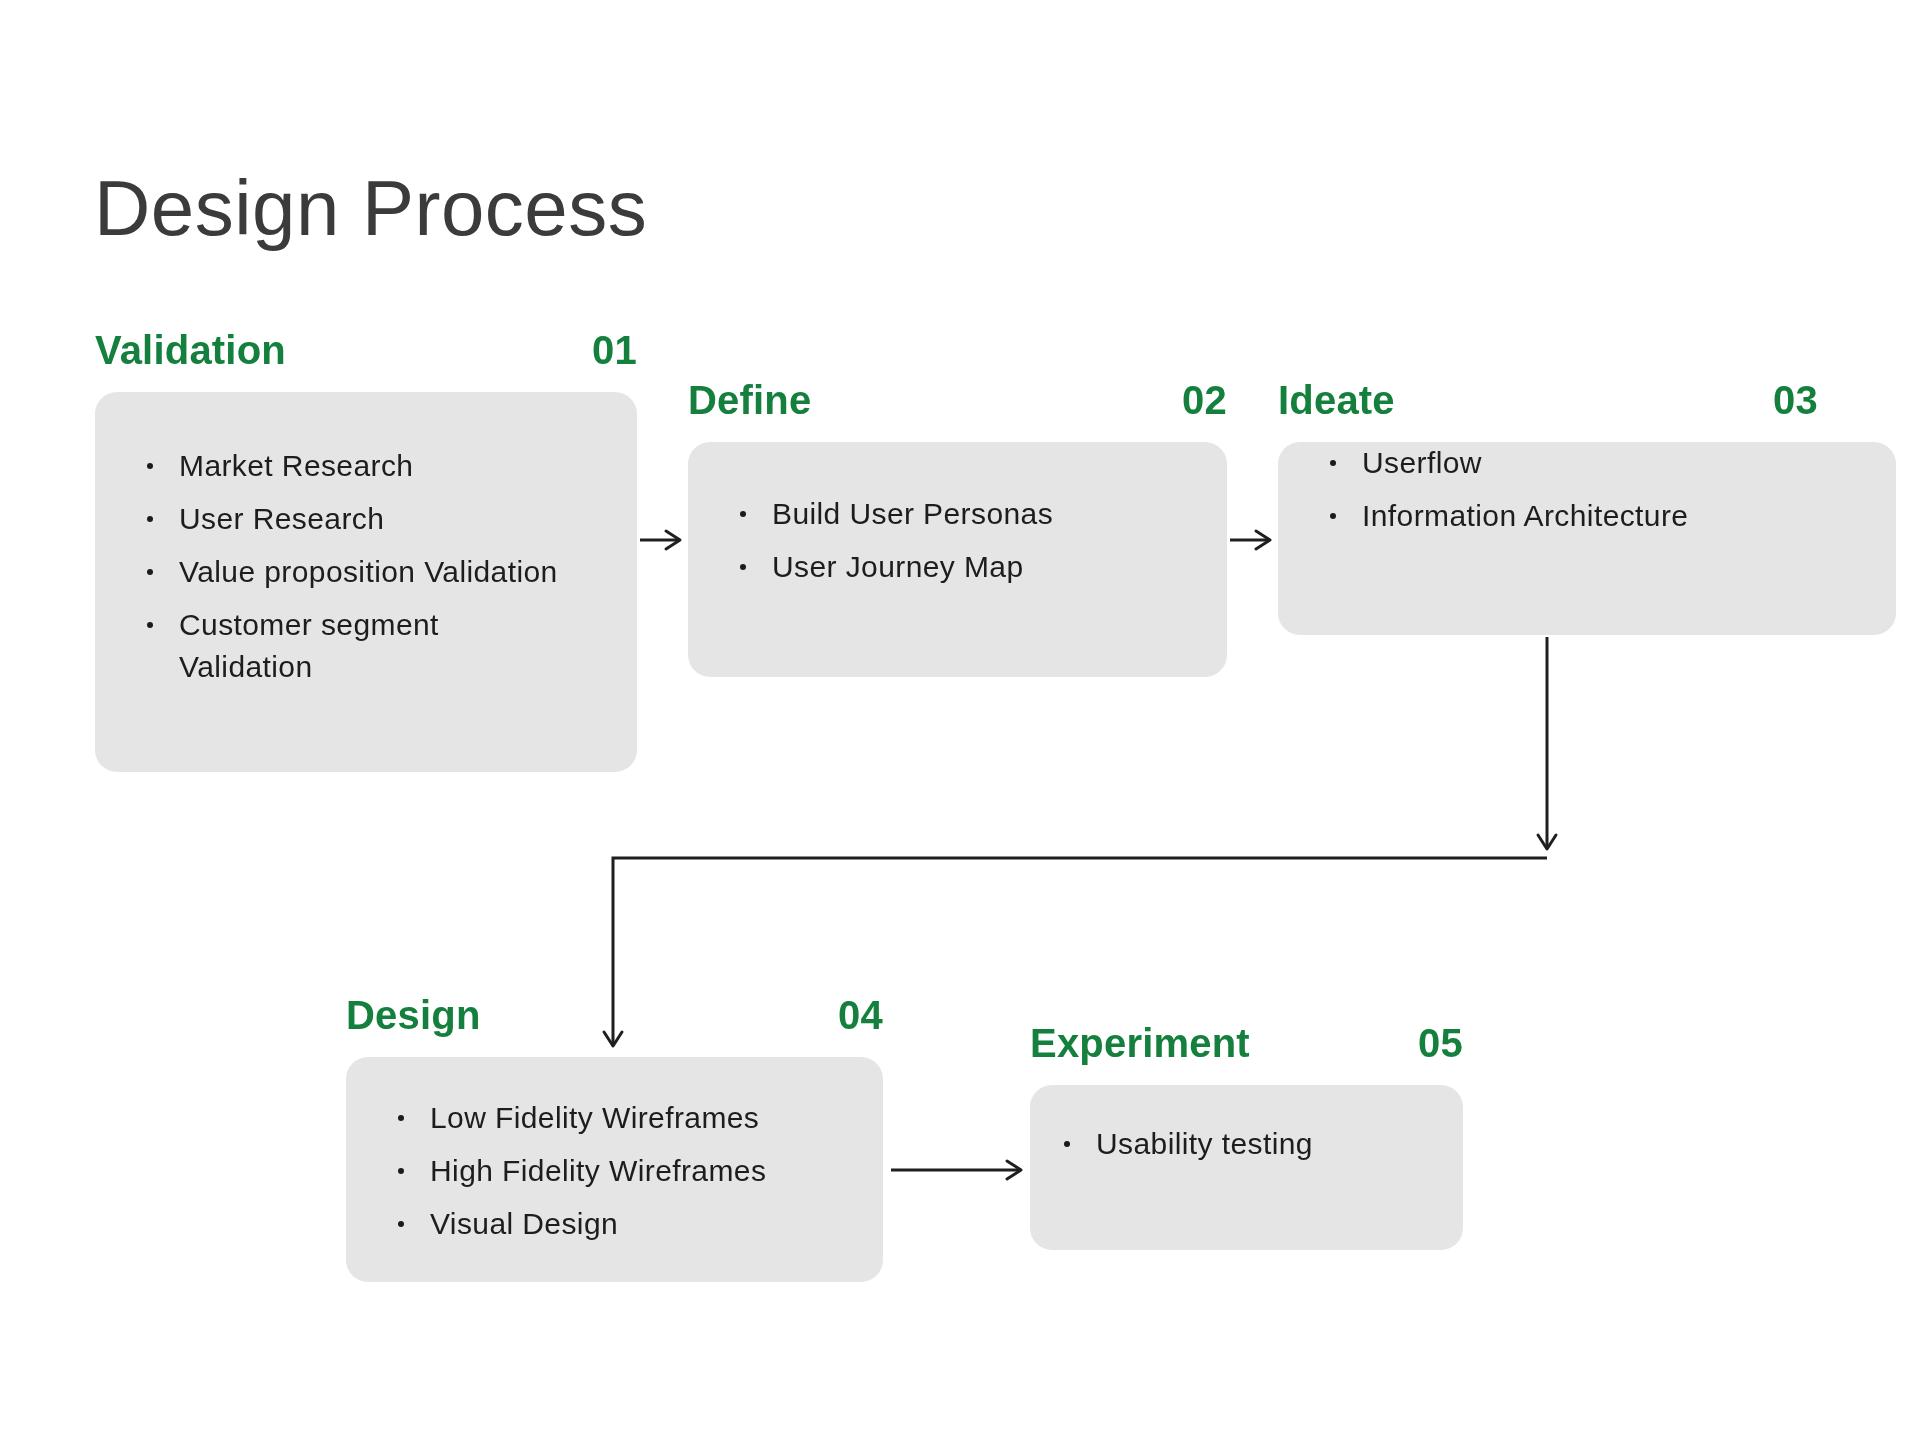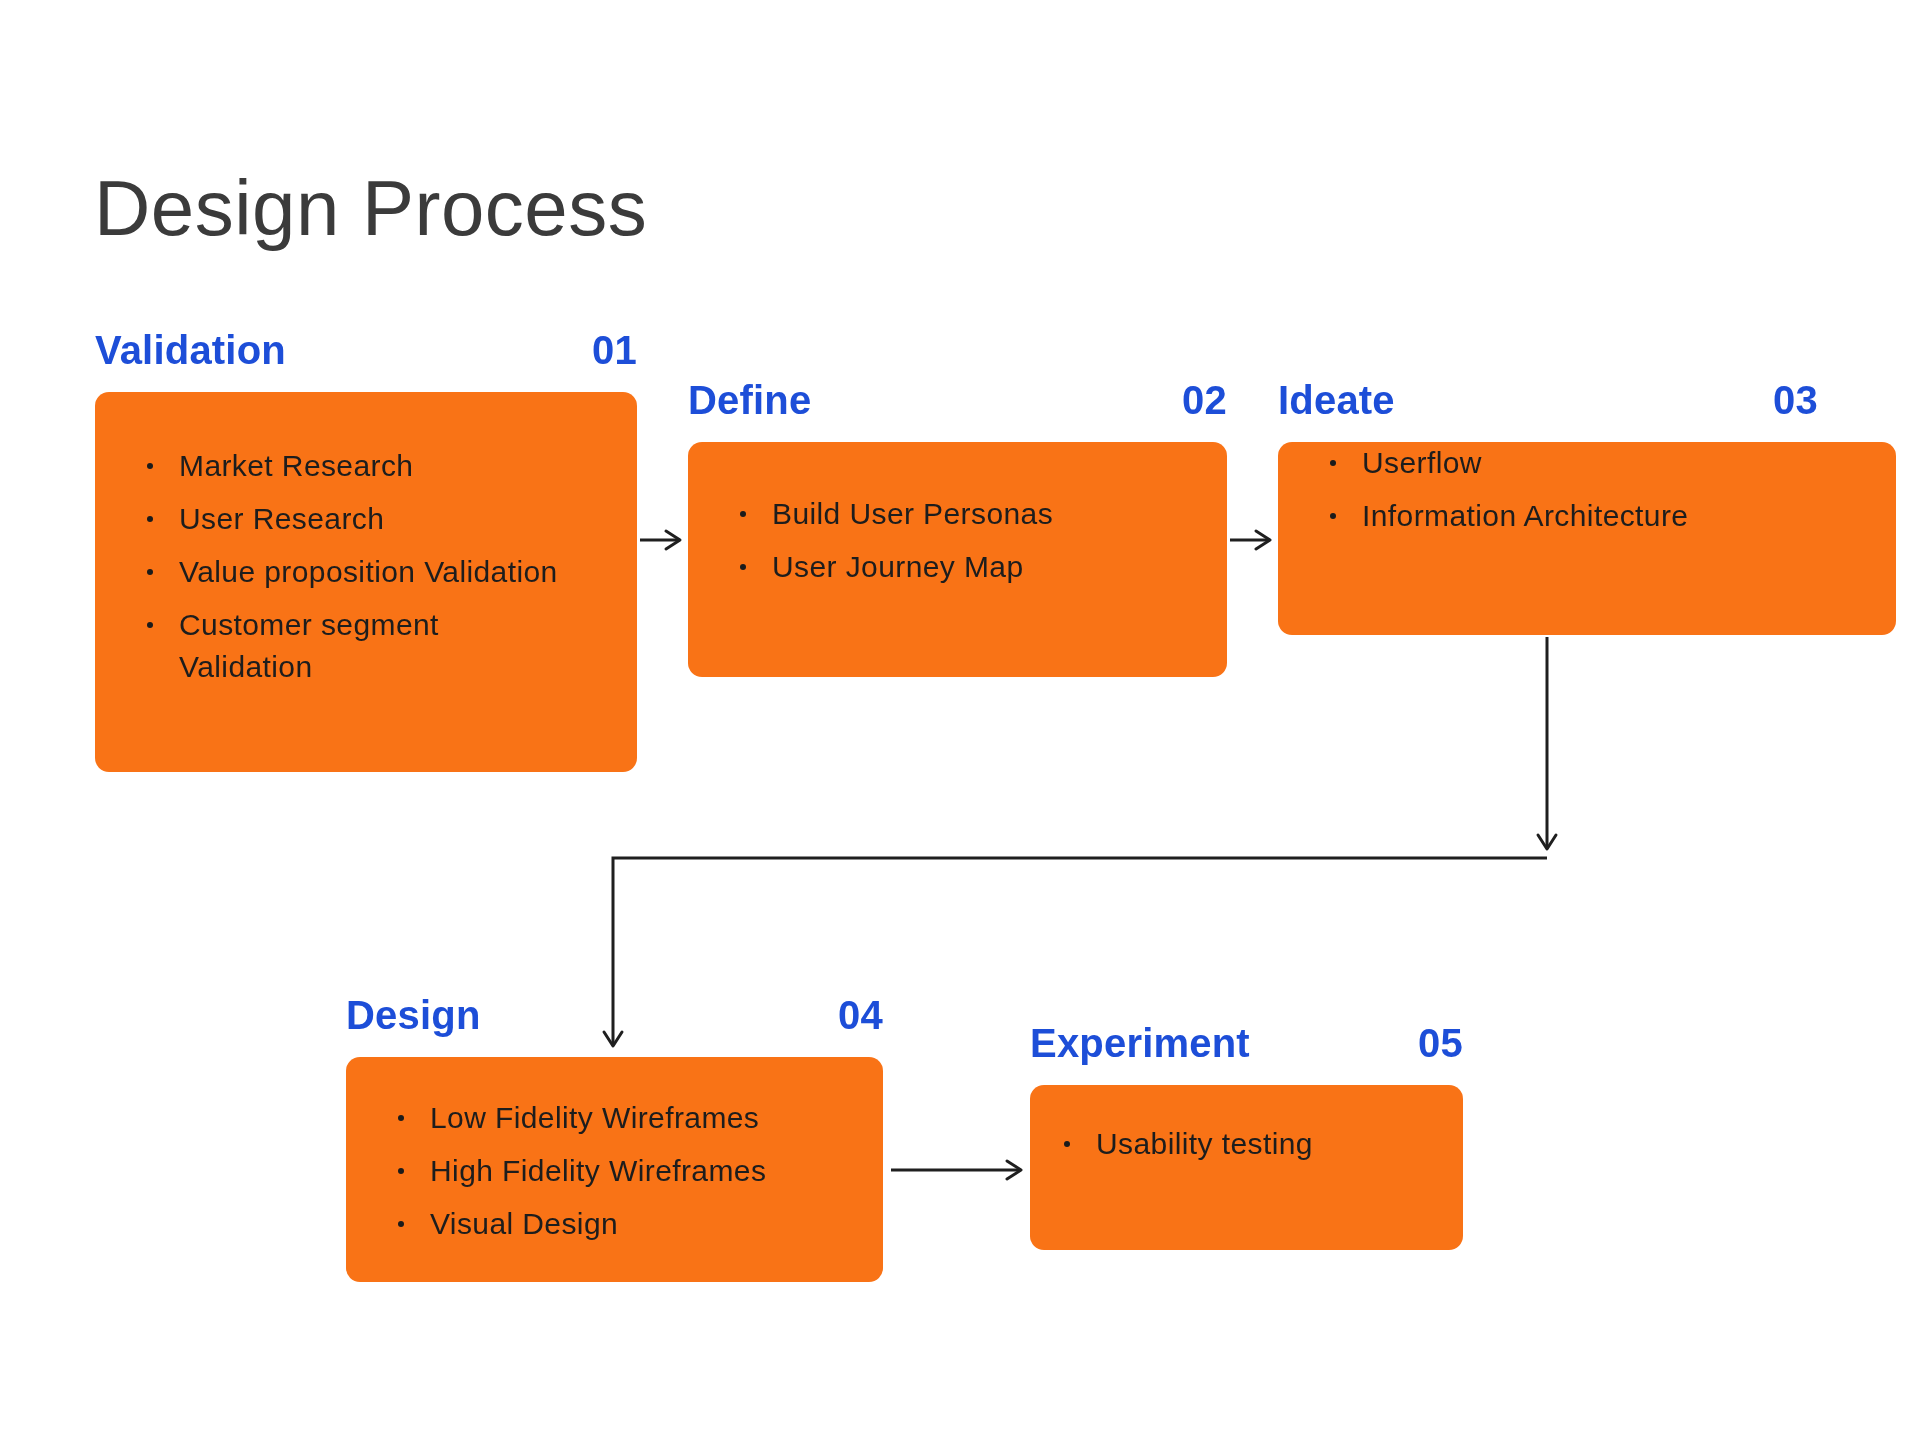--- a/index.html
+++ b/index.html
@@ -5,22 +5,22 @@
   html,body{margin:0;padding:0;background:#ffffff;}
   body{width:1920px;height:1451px;position:relative;overflow:hidden;
        font-family:"Liberation Sans",sans-serif;}
   .canvas{position:absolute;inset:0;width:1920px;height:1451px;}
 
   .page-title{position:absolute;left:94px;top:158px;font-size:78px;line-height:100px;
       font-weight:400;color:#3b3b3b;letter-spacing:0.5px;}
 
   .stage-head{position:absolute;display:flex;justify-content:space-between;
       align-items:flex-start;height:44px;line-height:44px;font-size:40px;font-weight:700;
-      color:#1d4ed8;letter-spacing:0.2px;}
-  .stage-box{position:absolute;background:#f97316;border-radius:14px;box-sizing:border-box;}
+      color:#15803d;letter-spacing:0.2px;}
+  .stage-box{position:absolute;background:#e5e5e5;border-radius:22px;box-sizing:border-box;}
 
   .stage-box ul{list-style:none;margin:0;padding:0;}
   .stage-box li{position:relative;padding-left:84px;font-size:30px;line-height:42px;
       letter-spacing:0.4px;color:#1d1d1d;margin-bottom:11px;font-weight:400;}
   .stage-box li:last-child{margin-bottom:0;}
   .dot{position:absolute;left:52px;top:18px;width:6px;height:6px;border-radius:50%;
       background:#1b1b1b;}
   .nowrap li{white-space:nowrap;}
   .tight li{padding-left:66px;}
   .tight .dot{left:34px;}

